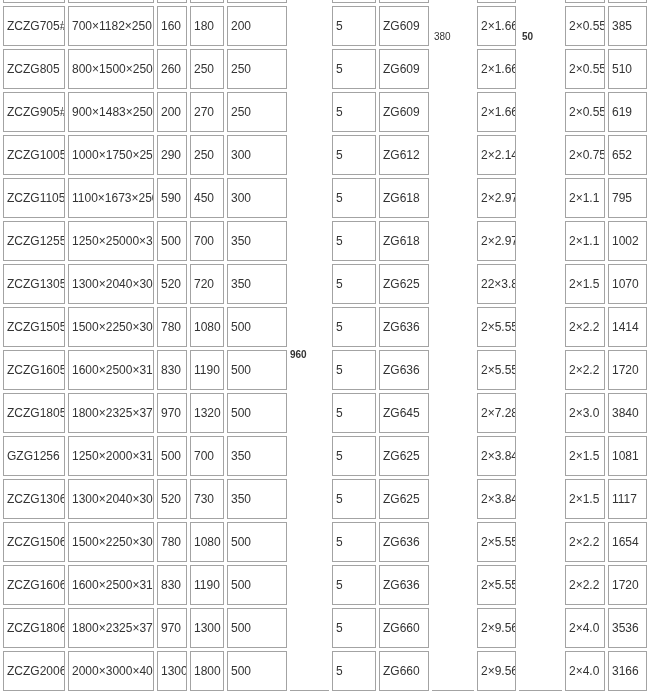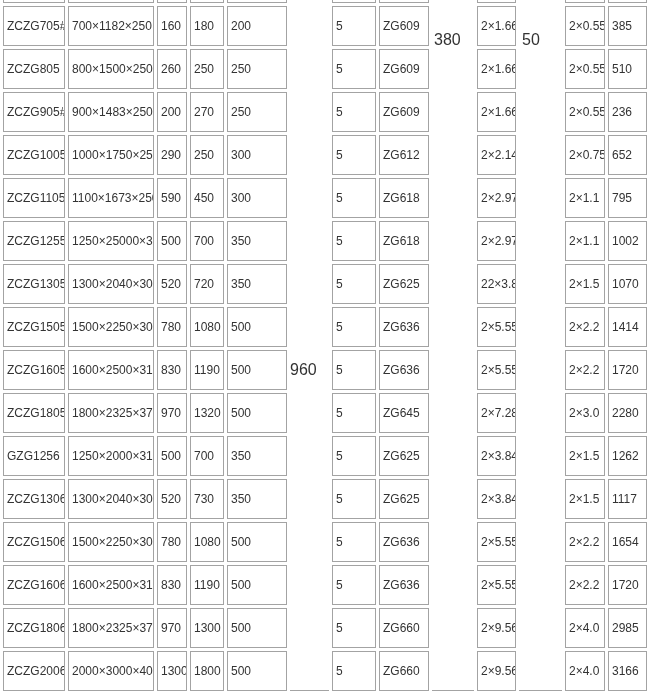--- a/index.html
+++ b/index.html
@@ -37,27 +37,27 @@
   }
   tr.cut td.cell { height: 38px; }
   td.merged {
     border: none;
     border-bottom: 1px solid #a3a3a3;
     background: #ffffff;
     position: relative;
   }
   td.merged .mlabel {
     position: absolute;
-    font-size: 16px;
+    font-size: 10px;
     color: #333333;
     white-space: nowrap;
   }
-  .mlabel-960 { top: 396px; left: 0px; }
+  .mlabel-960 { top: 384px; left: 0px; font-weight: bold; }
   .mlabel-380 { top: 66px;  left: 2px; }
-  .mlabel-50  { top: 66px;  left: 3px; }
+  .mlabel-50  { top: 66px;  left: 3px; font-weight: bold; }
 </style>
 </head>
 <body>
 
 <div class="viewport">
   <table class="spec">
     <colgroup>
       <col style="width:62px">
         <col style="width:86px">
         <col style="width:30px">
@@ -121,21 +121,21 @@
         <tr>
           <td class="cell">ZCZG905#</td>
           <td class="cell">900×1483×250</td>
           <td class="cell">200</td>
           <td class="cell">270</td>
           <td class="cell">250</td>
           <td class="cell">5</td>
           <td class="cell">ZG609</td>
           <td class="cell">2×1.66</td>
           <td class="cell">2×0.55</td>
-          <td class="cell">236</td>
+          <td class="cell">619</td>
         </tr>
         <tr>
           <td class="cell">ZCZG1005</td>
           <td class="cell">1000×1750×250</td>
           <td class="cell">290</td>
           <td class="cell">250</td>
           <td class="cell">300</td>
           <td class="cell">5</td>
           <td class="cell">ZG612</td>
           <td class="cell">2×2.14</td>
@@ -205,33 +205,33 @@
         <tr>
           <td class="cell">ZCZG1805#</td>
           <td class="cell">1800×2325×375</td>
           <td class="cell">970</td>
           <td class="cell">1320</td>
           <td class="cell">500</td>
           <td class="cell">5</td>
           <td class="cell">ZG645</td>
           <td class="cell">2×7.28</td>
           <td class="cell">2×3.0</td>
-          <td class="cell">2280</td>
+          <td class="cell">3840</td>
         </tr>
         <tr>
           <td class="cell">GZG1256</td>
           <td class="cell">1250×2000×315</td>
           <td class="cell">500</td>
           <td class="cell">700</td>
           <td class="cell">350</td>
           <td class="cell">5</td>
           <td class="cell">ZG625</td>
           <td class="cell">2×3.84</td>
           <td class="cell">2×1.5</td>
-          <td class="cell">1262</td>
+          <td class="cell">1081</td>
         </tr>
         <tr>
           <td class="cell">ZCZG1306#</td>
           <td class="cell">1300×2040×300</td>
           <td class="cell">520</td>
           <td class="cell">730</td>
           <td class="cell">350</td>
           <td class="cell">5</td>
           <td class="cell">ZG625</td>
           <td class="cell">2×3.84</td>
@@ -265,21 +265,21 @@
         <tr>
           <td class="cell">ZCZG1806#</td>
           <td class="cell">1800×2325×375</td>
           <td class="cell">970</td>
           <td class="cell">1300</td>
           <td class="cell">500</td>
           <td class="cell">5</td>
           <td class="cell">ZG660</td>
           <td class="cell">2×9.56</td>
           <td class="cell">2×4.0</td>
-          <td class="cell">2985</td>
+          <td class="cell">3536</td>
         </tr>
         <tr>
           <td class="cell">ZCZG2006</td>
           <td class="cell">2000×3000×400</td>
           <td class="cell">1300</td>
           <td class="cell">1800</td>
           <td class="cell">500</td>
           <td class="cell">5</td>
           <td class="cell">ZG660</td>
           <td class="cell">2×9.56</td>

